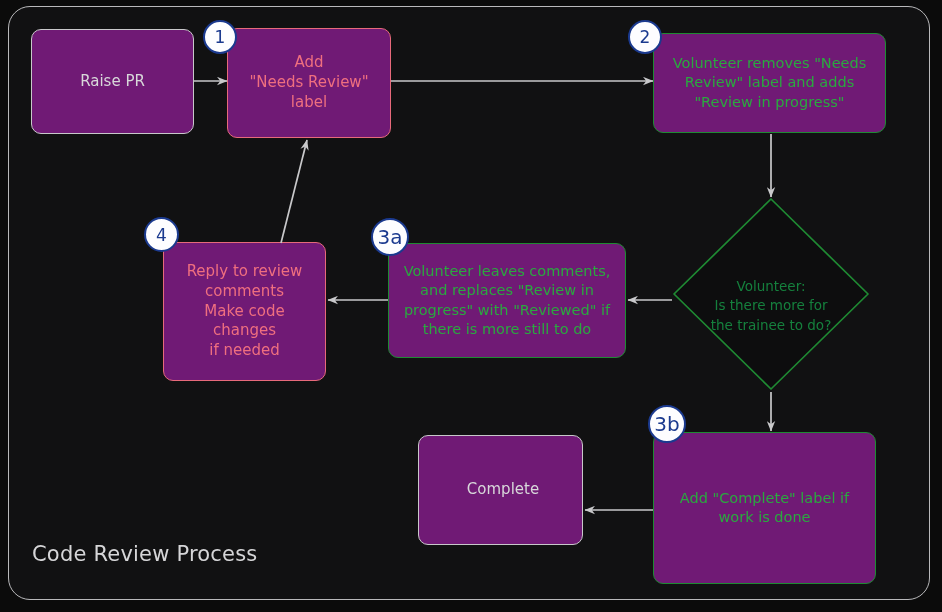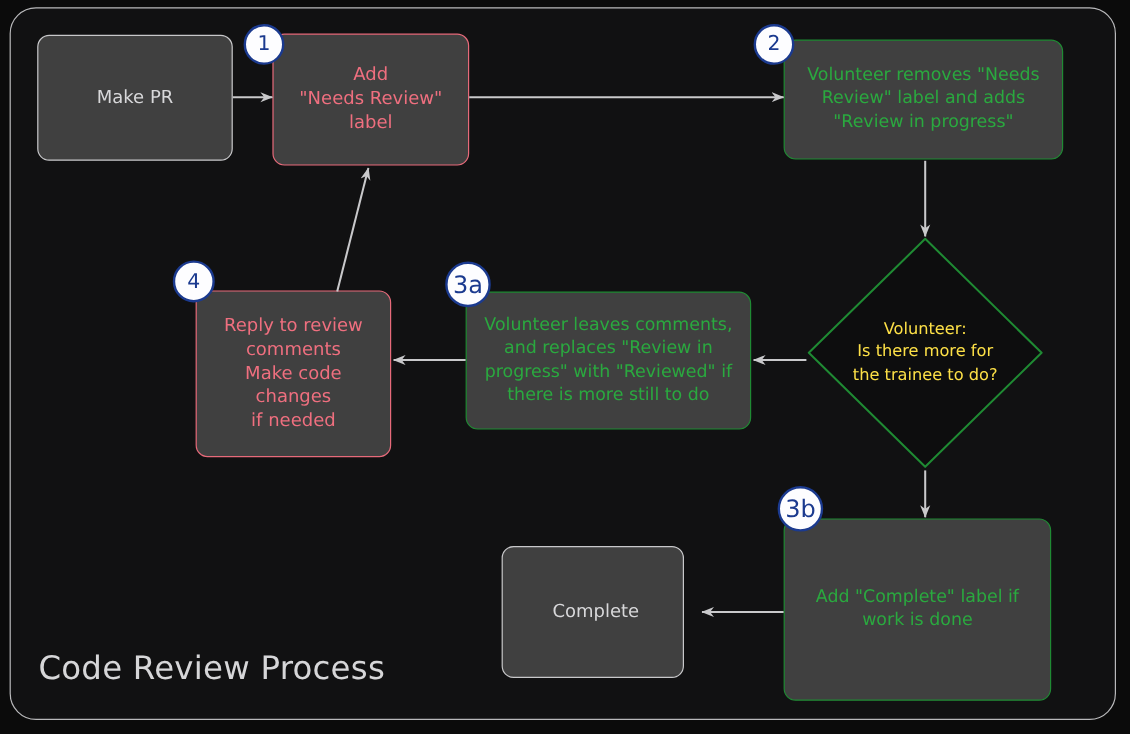--- a/index.html
+++ b/index.html
@@ -24,63 +24,63 @@
     height: 594px;
     border: 1.6px solid #b9b9bb;
     border-radius: 22px;
     box-sizing: border-box;
     background: #111112;
   }
   #frame-title {
     position: absolute;
     left: 32px;
     top: 542px;
-    font-size: 27px;
+    font-size: 21px;
     color: #d6d6d8;
     letter-spacing: 0.2px;
     white-space: nowrap;
   }
 
   
   .node {
     position: absolute;
     box-sizing: border-box;
     border-radius: 10px;
     display: flex;
     align-items: center;
     justify-content: center;
     text-align: center;
-    background: #404040;
+    background: #701a75;
     line-height: 1.32;
     padding: 4px 8px;
   }
   .node .txt { white-space: pre-line; }
 
   .node.neutral { border: 1.6px solid #c8c8ca; color: #d8d8da; font-size: 15px; }
   .node.red     { border: 1.7px solid #e76a7a; color: #ef6f7f; font-size: 15px; }
   .node.green   { border: 1.7px solid #1f8a33; color: #2aa93f; font-size: 14.5px; }
 
   
   .diamond-wrap {
     position: absolute;
   }
   .diamond-shape {
     position: absolute;
     left: 0; top: 0;
     width: 100%; height: 100%;
   }
   .diamond-label {
     position: absolute;
-    left: 0; top: 0;
+    left: 0; top: 12px;
     width: 100%; height: 100%;
     display: flex;
     align-items: center;
     justify-content: center;
     text-align: center;
-    color: #fde047;
+    color: #15803d;
     font-size: 13.5px;
     line-height: 1.42;
     white-space: pre-line;
   }
 
   
   .badge {
     position: absolute;
     background: #fdfdff;
     border: 2.2px solid #1b3a8f;
@@ -132,21 +132,21 @@
 
       <line x1="388" y1="300" x2="328" y2="300"></line>
 
       <line x1="281" y1="243" x2="307" y2="140"></line>
 
       <line x1="653" y1="510" x2="585" y2="510"></line>
     </g>
   </svg>
 
   <div class="node neutral" style="left:31px; top:29px; width:163px; height:105px;">
-    <span class="txt">Make PR</span>
+    <span class="txt">Raise PR</span>
   </div>
 
   <div class="node red" style="left:227px; top:28px; width:164px; height:110px;">
     <span class="txt">Add
 "Needs Review"
 label</span>
   </div>
   <div class="badge" style="left:203px; top:20px; width:34px; height:34px;">1</div>
 
   <div class="node green" style="left:653px; top:33px; width:233px; height:100px;">
@@ -180,19 +180,19 @@
 if needed</span>
   </div>
   <div class="badge" style="left:144px; top:217px; width:35px; height:35px;">4</div>
 
   <div class="node green" style="left:653px; top:432px; width:223px; height:152px;">
     <span class="txt">Add "Complete" label if
 work is done</span>
   </div>
   <div class="badge wide" style="left:648px; top:405px; width:38px; height:38px;text-align:right;">3b</div>
 
-  <div class="node neutral" style="left:418px; top:455px; width:152px; height:110px;padding-left:13px;">
+  <div class="node neutral" style="left:418px; top:435px; width:165px; height:110px;padding-left:13px;">
     <span class="txt">Complete</span>
   </div>
 
   <div id="frame-title">Code Review Process</div>
 
 </div>
 
 </body></html>

